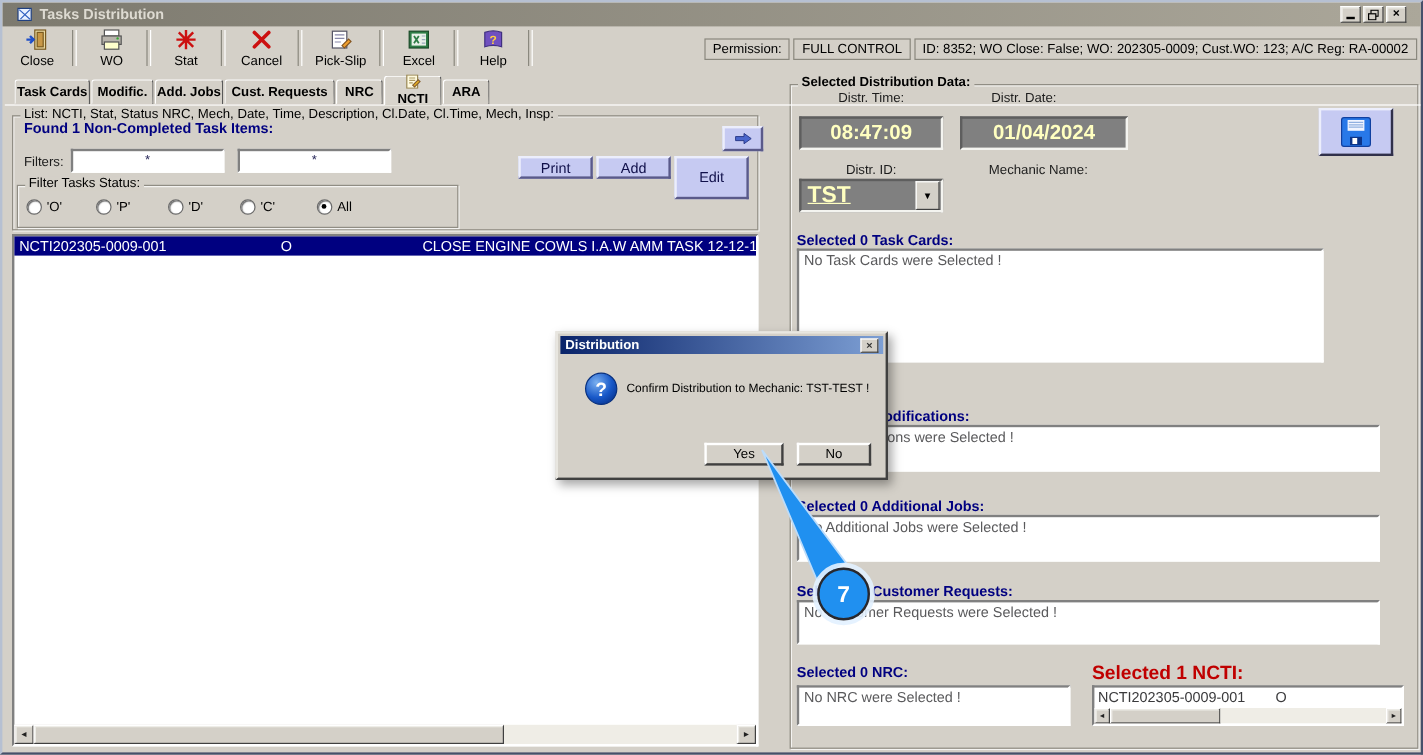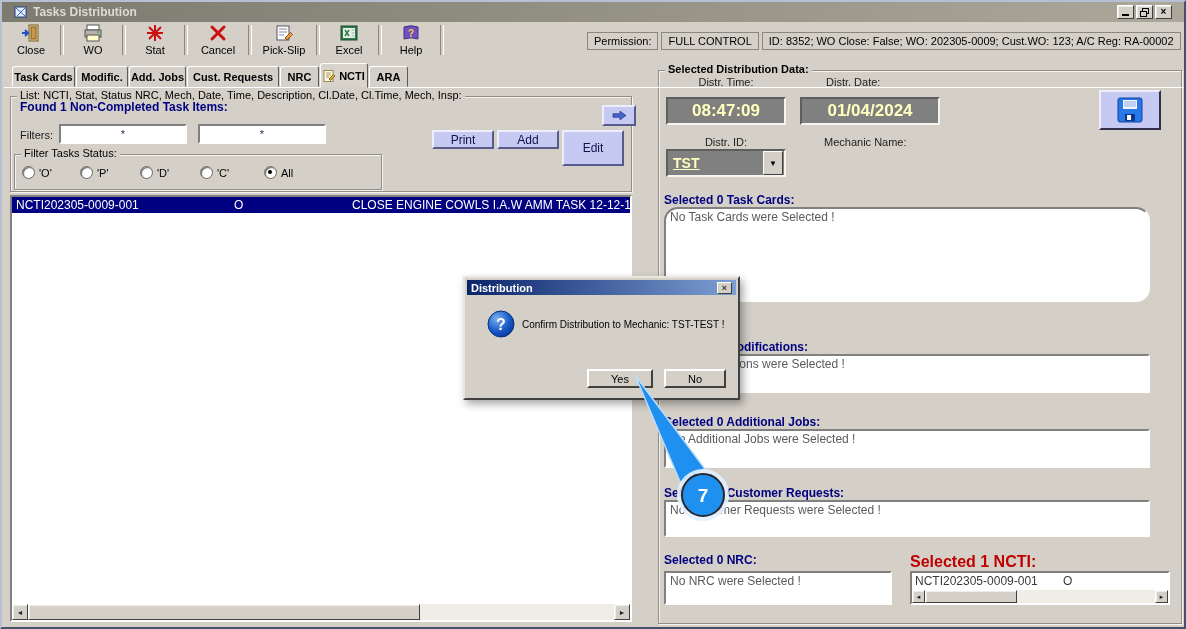--- a/index.html
+++ b/index.html
@@ -189,21 +189,21 @@
     </div>
   <div class="tab" style="left:127px;width:57px;">
       <span>Add. Jobs</span>
     </div>
   <div class="tab" style="left:185px;width:92px;">
       <span>Cust. Requests</span>
     </div>
   <div class="tab" style="left:278px;width:39px;">
       <span>NRC</span>
     </div>
-  <div class="tab active" style="left:318px;width:48px;">
+  <div class="tab active" style="left:318px;width:48px;flex-direction:column;">
     <span style="display:flex;">
         <svg width="13" height="12">
           <rect x="1" y="0.5" width="9" height="11" fill="#fffbe0" stroke="#998855"></rect>
           <path d="M3 3h5M3 5h5M3 7h3" stroke="#aa9860" stroke-width="1" fill="none"></path>
           <path d="M6 9 L10.5 4.5 L12 6 L7.5 10.5 Z" fill="#e8b020" stroke="#866030"></path>
         </svg>
       </span>
     <span>NCTI</span>
   </div>
   <div class="tab" style="left:367px;width:39px;">
@@ -294,26 +294,26 @@
           <rect x="10" y="19" width="10" height="7" fill="#0c3488"></rect>
           <rect x="12" y="20" width="4" height="5" fill="#fff"></rect>
         </svg>
       </span>
   </div>
 
   <div class="abs lblTxt" style="left:664px;top:134px;width:120px;text-align:center;">Distr. ID:</div>
   <div class="abs lblTxt" style="left:822px;top:134px;">Mechanic Name:</div>
 
   <div class="abs grayfield" style="left:664px;top:147px;width:120px;height:28px;">
-    <span style="flex:1;padding-left:5px;font-size:14px;text-decoration:underline;">TST</span>
+    <span style="flex:1;padding-left:5px;font-size:19px;text-decoration:underline;">TST</span>
     <span style="width:18px;height:22px;background:#d4d0c8;border:1px solid;border-color:#fff #404040 #404040 #fff;display:flex;align-items:center;justify-content:center;color:#000;font-size:8px;margin-right:1px;">▼</span>
   </div>
 
   <div class="abs headB" style="left:662px;top:191px;">Selected 0 Task Cards:</div>
-  <div class="abs panel" style="left:662px;top:205px;width:486px;height:95px;border-radius:14px;"><span>No Task Cards were Selected !</span></div>
+  <div class="abs panel" style="left:662px;top:205px;width:439px;height:95px;"><span>No Task Cards were Selected !</span></div>
 
   <div class="abs headB" style="left:662px;top:338px;">Selected 0 Modifications:</div>
   <div class="abs panel" style="left:662px;top:352px;width:486px;height:39px;"><span>No Modifications were Selected !</span></div>
 
   <div class="abs headB" style="left:662px;top:413px;">Selected 0 Additional Jobs:</div>
   <div class="abs panel" style="left:662px;top:427px;width:486px;height:39px;"><span>No Additional Jobs were Selected !</span></div>
 
   <div class="abs headB" style="left:662px;top:484px;">Selected 0 Customer Requests:</div>
   <div class="abs panel" style="left:662px;top:498px;width:486px;height:37px;"><span>No Customer Requests were Selected !</span></div>
 

